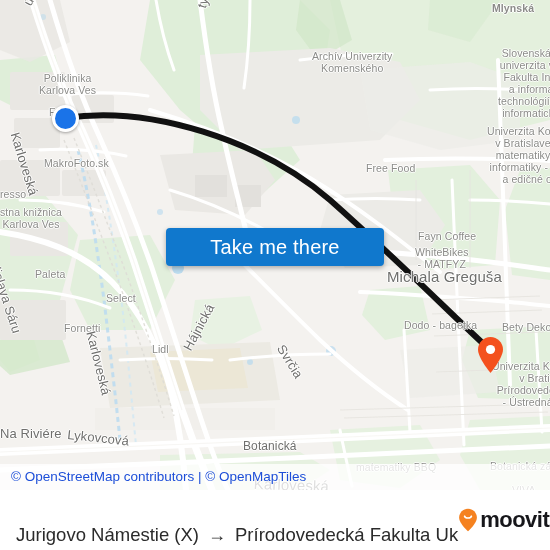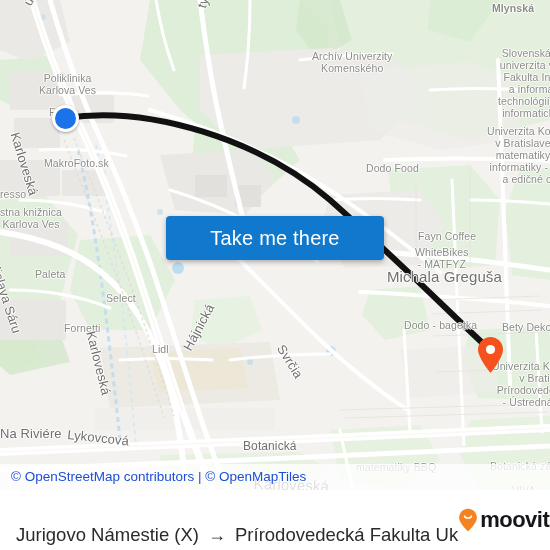--- a/index.html
+++ b/index.html
@@ -50,22 +50,22 @@
   }
   #dest-marker {
     position: absolute;
     left: 476px; top: 336px;
     width: 29px; height: 38px;
   }
 
   
   #take-me-there {
     position: absolute;
-    left: 166px; top: 216px;
-    width: 218px; height: 44px;
+    left: 166px; top: 228px;
+    width: 218px; height: 38px;
     background: #1078cd;
     color: #ffffff;
     border: none;
     border-radius: 4px;
     font-family: "Liberation Sans", sans-serif;
     font-size: 20px;
     letter-spacing: .2px;
     cursor: pointer;
     box-shadow: 0 2px 5px rgba(0,0,0,.30);
   }
@@ -260,21 +260,21 @@
         <div class="lbl poi" style="left: 487px; top: 125px; transform-origin: left top;">Univerzita Komenského
 v Bratislave, Fakulta
 matematiky, fyziky a
 informatiky - Knižničné
 a edičné centrum</div>
         <div class="lbl poi" style="left: 44px; top: 157px; transform-origin: left top;">MakroFoto.sk</div>
         <div class="lbl street" style="left: 20px; top: 131px; transform: rotate(73deg); transform-origin: left top;">Karloveská</div>
         <div class="lbl poi" style="left: 0px; top: 188px; transform-origin: left top;">resso</div>
         <div class="lbl poi" style="left: 0px; top: 206px; transform-origin: left top;">stna knižnica
 Karlova Ves</div>
-        <div class="lbl poi" style="left: 366px; top: 162px; transform-origin: left top;">Dodo Food</div>
+        <div class="lbl poi" style="left: 366px; top: 162px; transform-origin: left top;">Free Food</div>
         <div class="lbl poi" style="left: 418px; top: 230px; transform-origin: left top;">Fayn Coffee</div>
         <div class="lbl poi" style="left: 415px; top: 246px; transform-origin: left top;">WhiteBikes
 - MATFYZ</div>
         <div class="lbl street" style="font-size: 15px; left: 387px; top: 271px; transform-origin: left top;">Michala Greguša</div>
         <div class="lbl street" style="left: 0px; top: 262px; transform: rotate(72deg); transform-origin: left top;">dislava Sáru</div>
         <div class="lbl poi" style="left: 35px; top: 268px; transform-origin: left top;">Paleta</div>
         <div class="lbl poi" style="left: 106px; top: 292px; transform-origin: left top;">Select</div>
         <div class="lbl poi" style="left: 64px; top: 322px; transform-origin: left top; text-align: right;">Fornetti</div>
         <div class="lbl poi" style="left: 152px; top: 343px; transform-origin: left top;">Lidl</div>
         <div class="lbl poi" style="left: 404px; top: 319px; transform-origin: left top;">Dodo - bagetka</div>

